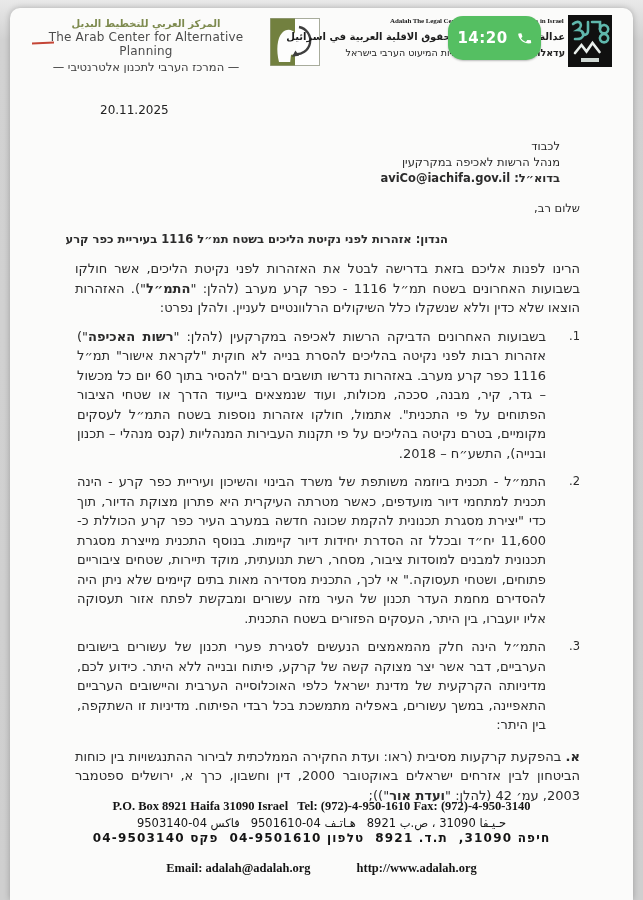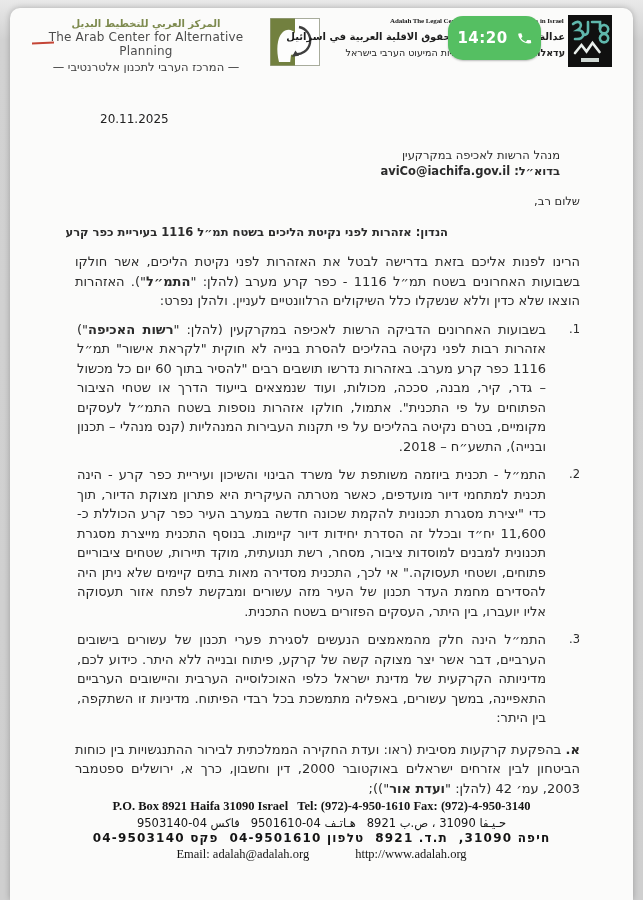--- a/index.html
+++ b/index.html
@@ -29,42 +29,42 @@
     display:flex;justify-content:space-between}
   .ad-he span{white-space:nowrap}
   .adalah-logo{position:absolute;left:558px;top:5px;width:44px;height:56px}
 
   .pill{position:absolute;left:438px;top:8px;width:93px;height:44px;border-radius:15px;
     background:#55bf62;box-shadow:0 1px 2px rgba(0,0,0,.25);display:flex;align-items:center;
     justify-content:center;gap:9px;z-index:9;direction:ltr;cursor:pointer}
   .pill .time{color:#fff;font-weight:bold;font-size:15px;letter-spacing:.5px}
 
   
-  .content{position:absolute;left:65px;right:53px;top:9px;direction:rtl;color:#2b2b2b}
+  .content{position:absolute;left:65px;right:53px;top:0;direction:rtl;color:#2b2b2b}
   .date{direction:ltr;text-align:left;margin-top:95px;margin-left:25px;font-size:12px;color:#222}
   .recipient{margin-top:21px;margin-left:0;text-align:right;font-size:11.5px;line-height:16px;
     padding-left:0;margin-right:20px}
   .greeting{margin-top:15px;text-align:right;font-size:11.5px}
   .subject{margin-top:17px;font-size:11.5px;font-weight:bold;white-space:nowrap;
     text-align:center;margin-right:132px}
   .p{font-size:13px;line-height:19.5px;text-align:justify}
   .intro{margin-top:13px}
   .li{display:flex;margin-top:9px}
   .li .num{flex:none;width:34px;font-size:11.5px;line-height:19.5px;text-align:right;
     padding-left:0}
   .li .li-text{flex:1;padding-left:2px}
   .sub{margin-top:12px}
 
   
   .footer{position:absolute;left:0;right:0;top:791px;text-align:center;color:#141414}
   .f-en{font-family:Liberation Serif, serif;font-weight:bold;font-size:12.5px;
     white-space:pre;direction:ltr}
   .f-ar{direction:rtl;font-weight:normal;font-size:11.5px;letter-spacing:1px;margin-top:2px;white-space:pre}
   .f-he{direction:rtl;font-weight:bold;font-size:12px;letter-spacing:1.2px;margin-top:1px;white-space:pre}
-  .f-web{font-family:"Liberation Serif",serif;font-weight:normal;font-size:12.5px;direction:ltr;margin-top:2px}
+  .f-web{font-family:"Liberation Serif",serif;font-weight:bold;font-size:12.5px;direction:ltr;margin-top:16px}
   .f-web .gap{display:inline-block;width:46px}
 </style>
 </head>
 <body>
 
 <div class="page">
 
   <div class="acap">
     <div class="acap-text">
       <div class="acap-ar">المركز العربي للتخطيط البديل</div>
@@ -116,20 +116,21 @@
         <path d="M6.6 10.8c1.5 3 3.9 5.4 6.9 6.9l2.3-2.3c.3-.3.7-.4 1.1-.2 1.2.4 2.5.6 3.8.6.6 0 1 .4 1 1V20c0 .6-.4 1-1 1C10.8 21 3 13.2 3 3.7c0-.6.4-1 1-1h3.5c.6 0 1 .4 1 1 0 1.3.2 2.6.6 3.8.1.4 0 .8-.2 1.1l-2.3 2.2z"></path>
       </svg>
     </span>
   </div>
 
   <div class="content">
 
     <div class="date">20.11.2025</div>
 
     <div class="recipient">
+      <div>לכבוד</div>
       <div>מנהל הרשות לאכיפה במקרקעין</div>
       <div class="b u"><span>בדוא״ל:</span> <span dir="ltr">aviCo@iachifa.gov.il</span></div>
     </div>
 
     <div class="greeting">שלום רב,</div>
 
     <div class="subject">
       <span>הנדון:</span>
       <span class="u">אזהרות לפני נקיטת הליכים בשטח תמ״ל 1116 בעיריית כפר קרע</span>
     </div>

